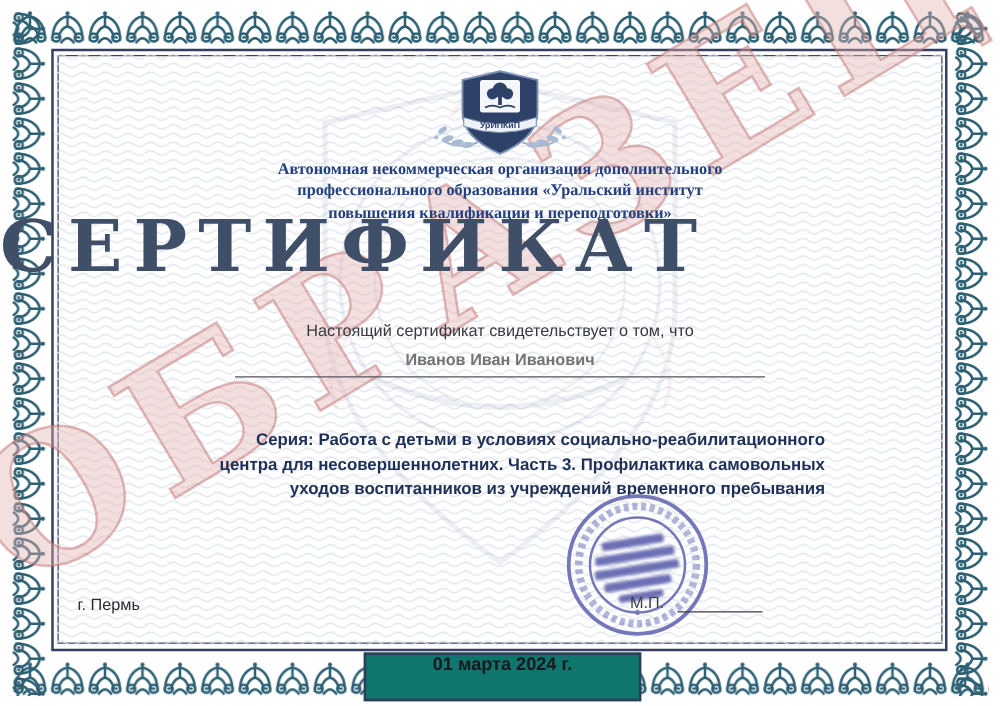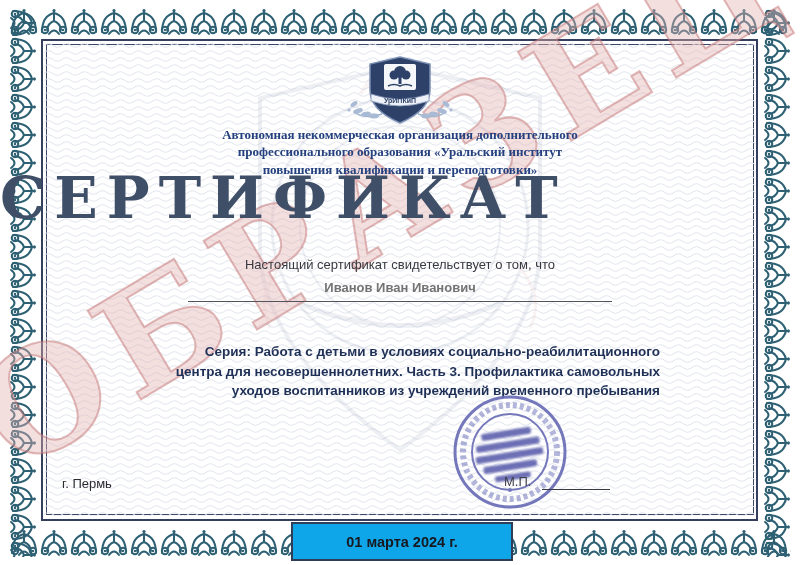--- a/index.html
+++ b/index.html
@@ -62,22 +62,22 @@
   .director{position:absolute;left:264px;top:459px;font-size:13px;line-height:1.3;
     color:#2b2b31;white-space:pre-line;}
   .city{position:absolute;left:62px;top:476px;font-size:13px;color:#2b2b31;}
   .mp{position:absolute;left:504px;top:474px;font-size:13px;color:#3f3f49;}
   .sig-line{position:absolute;left:542px;top:489px;width:68px;height:0;
     border-top:1.5px solid #3a3a42;}
   .disclaimer{position:absolute;left:0;top:501px;width:100%;text-align:center;
     font-size:11px;color:#52525c;}
   .date-box{
     position:absolute;left:291px;top:522px;width:218px;height:35px;
-    background:#0ea5e9;border:2px solid #303d59;z-index:4;
-    display:flex;align-items:center;justify-content:center;
+    background:#0f766e;border:2px solid #303d59;z-index:4;
+    display:flex;align-items:flex-start;justify-content:center;
   }
   .date-box span{font-size:14.5px;font-weight:700;color:#18181f;}
 </style>
 </head>
 <body>
 
 <div class="cert">
 
   <svg width="0" height="0" style="position:absolute" aria-hidden="true">
     <defs>

